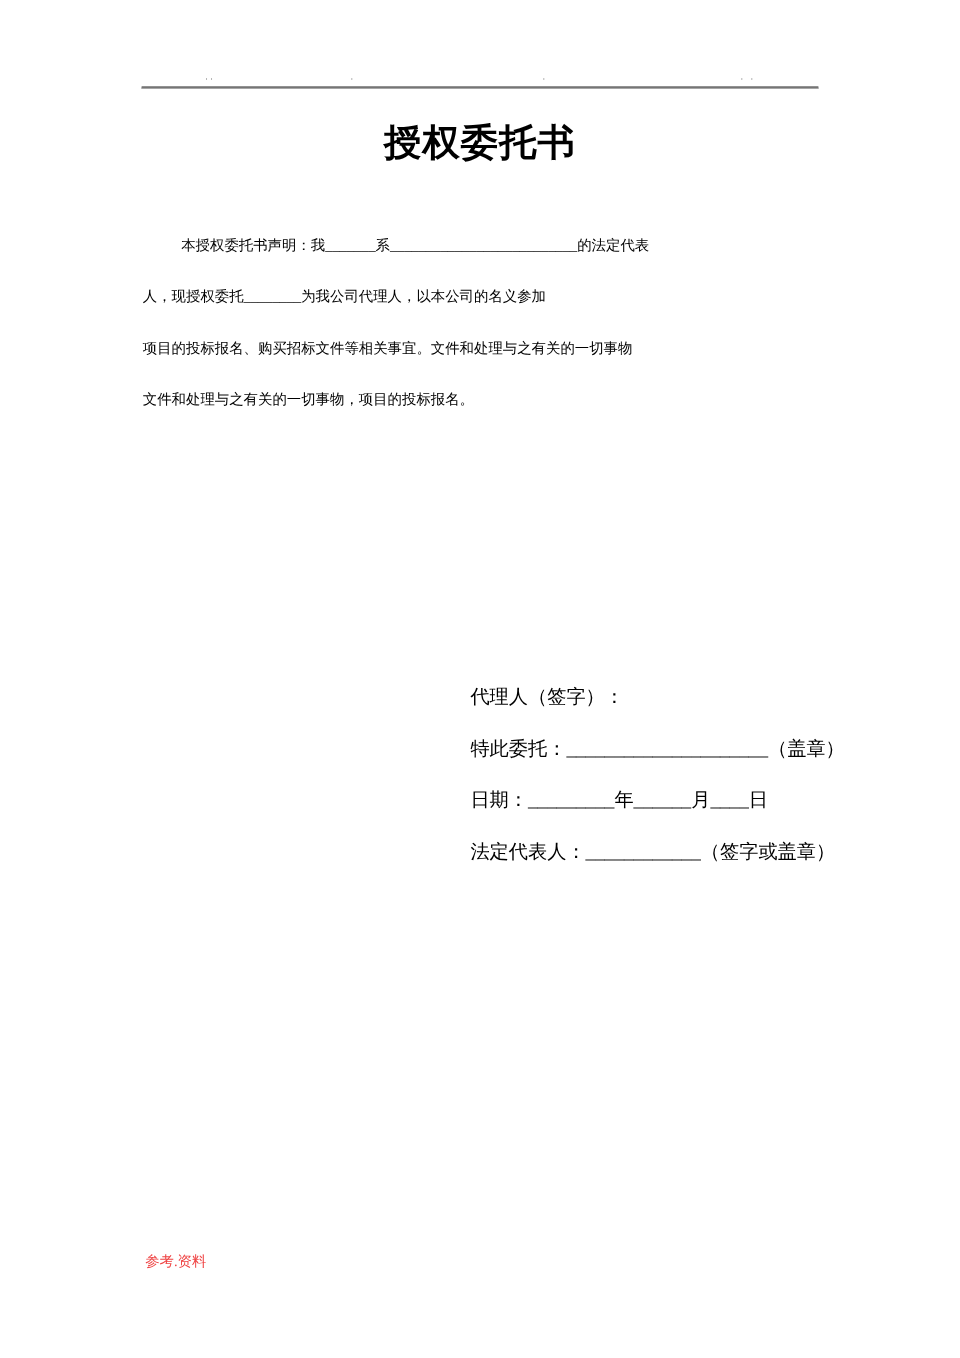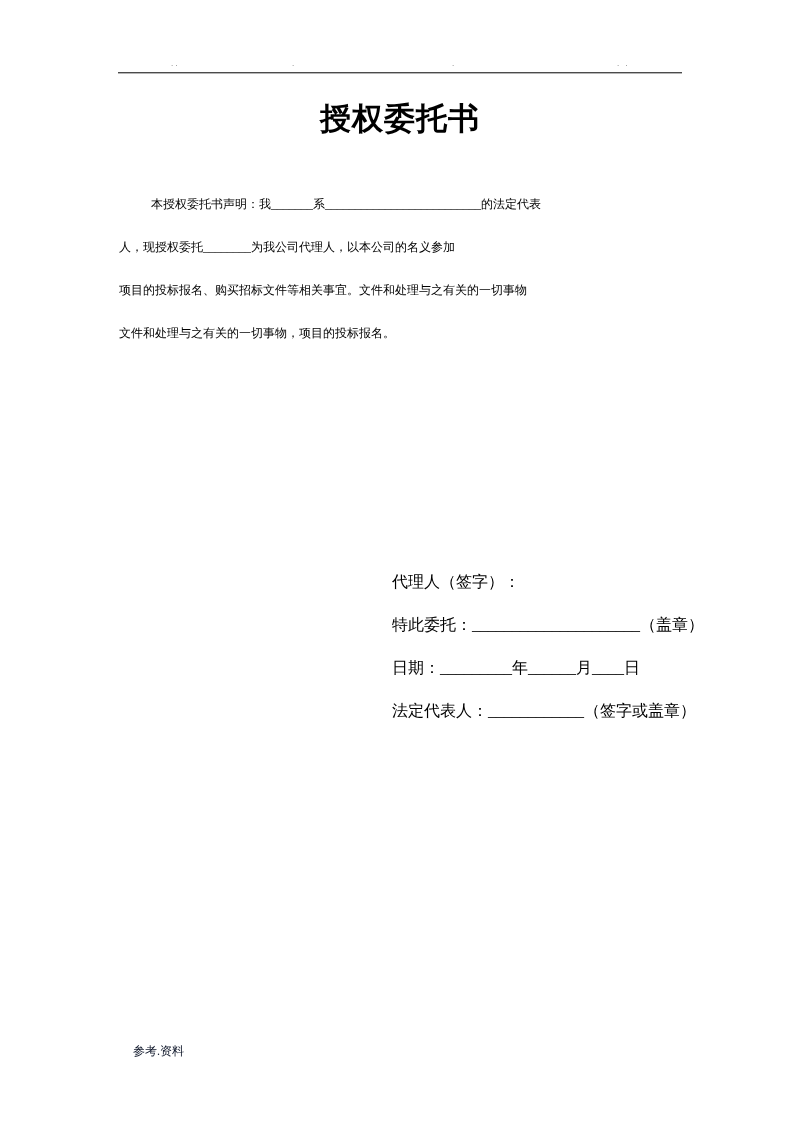--- a/index.html
+++ b/index.html
@@ -76,25 +76,25 @@
     width: 340px;
     margin-left: 32px;
   }
   .sig-line {
     font-size: 16px;
     line-height: 43px;
     white-space: nowrap;
   }
   .footer-note {
     position: absolute;
-    left: 133px;
+    left: 121px;
     top: 1043px;
     font-size: 12px;
     line-height: 16px;
-    color: #0f172a;
+    color: #ef4444;
   }
 </style>
 </head>
 <body>
 
 <div class="page">
 
   <span class="header-mark hm1">··</span>
   <span class="header-mark hm2">·</span>
   <span class="header-mark hm3">·</span>

